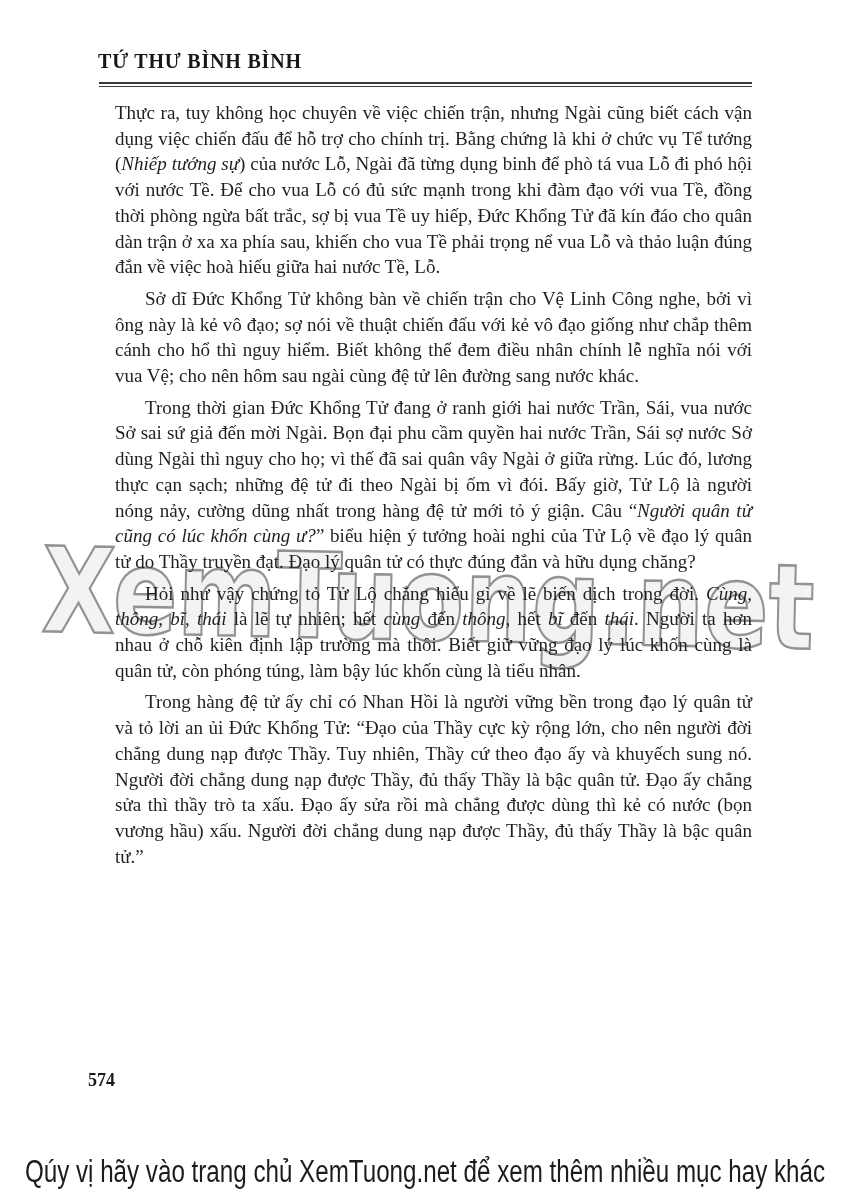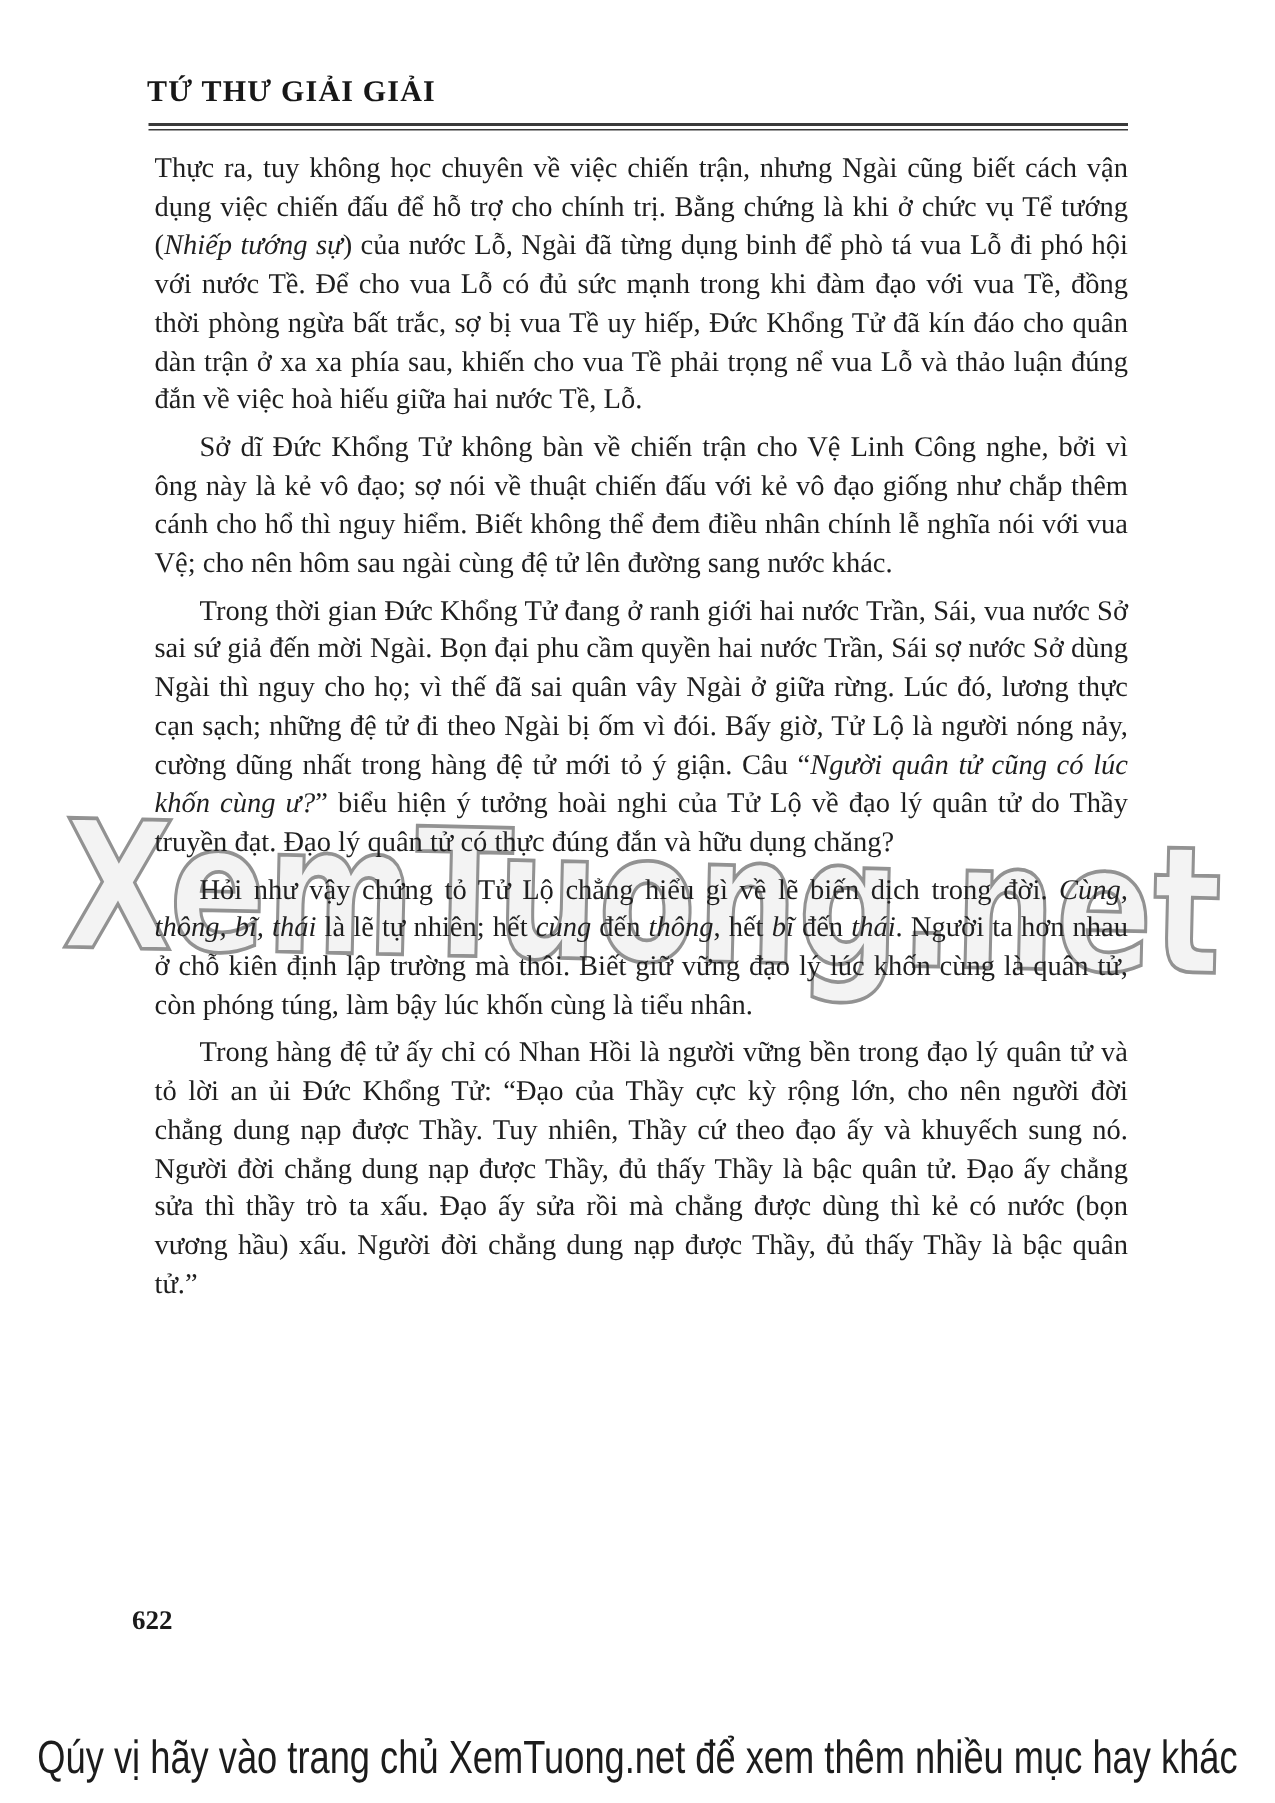--- a/index.html
+++ b/index.html
@@ -39,21 +39,21 @@
   .body-text {
     position: absolute;
     left: 99px;
     top: 100px;
     width: 653px;
     font-size: 19px;
     line-height: 25.7px;
     text-align: justify;
     z-index: 2;
   }
-  .body-text p { margin: 0 0 6px 4px; }
+  .body-text p { margin: 0 0 6px 16px; }
   .body-text p.indent { text-indent: 30px; }
   
   .watermark {
     position: absolute;
     left: 36px;
     top: 538px;
     width: 790px;
     height: 140px;
     transform: rotate(1.3deg);
     z-index: 1;
@@ -90,33 +90,33 @@
     font-size: 31px;
     color: #1c1c1c;
     z-index: 2;
   }
 </style>
 </head>
 <body>
 
 <div class="page">
 
-  <h1 class="header-title">TỨ THƯ GIẢI GIẢI</h1>
+  <h1 class="header-title">TỨ THƯ BÌNH BÌNH</h1>
 
   <div class="header-rule"></div>
 
   <svg class="watermark" viewBox="0 0 790 140" width="790" height="140">
     <text x="6" y="102" textLength="772" lengthAdjust="spacingAndGlyphs">XemTuong.net</text>
   </svg>
 
   <main class="body-text">
       <p><span>Thực ra, tuy không học chuyên về việc chiến trận, nhưng Ngài cũng biết cách vận dụng việc chiến đấu để hỗ trợ cho chính trị. Bằng chứng là khi ở chức vụ Tể tướng (</span><i>Nhiếp tướng sự</i><span>) của nước Lỗ, Ngài đã từng dụng binh để phò tá vua Lỗ đi phó hội với nước Tề. Để cho vua Lỗ có đủ sức mạnh trong khi đàm đạo với vua Tề, đồng thời phòng ngừa bất trắc, sợ bị vua Tề uy hiếp, Đức Khổng Tử đã kín đáo cho quân dàn trận ở xa xa phía sau, khiến cho vua Tề phải trọng nể vua Lỗ và thảo luận đúng đắn về việc hoà hiếu giữa hai nước Tề, Lỗ.</span></p>
       <p class="indent"><span>Sở dĩ Đức Khổng Tử không bàn về chiến trận cho Vệ Linh Công nghe, bởi vì ông này là kẻ vô đạo; sợ nói về thuật chiến đấu với kẻ vô đạo giống như chắp thêm cánh cho hổ thì nguy hiểm. Biết không thể đem điều nhân chính lễ nghĩa nói với vua Vệ; cho nên hôm sau ngài cùng đệ tử lên đường sang nước khác.</span></p>
       <p class="indent"><span>Trong thời gian Đức Khổng Tử đang ở ranh giới hai nước Trần, Sái, vua nước Sở sai sứ giả đến mời Ngài. Bọn đại phu cầm quyền hai nước Trần, Sái sợ nước Sở dùng Ngài thì nguy cho họ; vì thế đã sai quân vây Ngài ở giữa rừng. Lúc đó, lương thực cạn sạch; những đệ tử đi theo Ngài bị ốm vì đói. Bấy giờ, Tử Lộ là người nóng nảy, cường dũng nhất trong hàng đệ tử mới tỏ ý giận. Câu “</span><i>Người quân tử cũng có lúc khốn cùng ư?</i><span>” biểu hiện ý tưởng hoài nghi của Tử Lộ về đạo lý quân tử do Thầy truyền đạt. Đạo lý quân tử có thực đúng đắn và hữu dụng chăng?</span></p>
       <p class="indent"><span>Hỏi như vậy chứng tỏ Tử Lộ chẳng hiểu gì về lẽ biến dịch trong đời. </span><i>Cùng, thông, bĩ, thái</i><span> là lẽ tự nhiên; hết </span><i>cùng</i><span> đến </span><i>thông</i><span>, hết </span><i>bĩ</i><span> đến </span><i>thái</i><span>. Người ta hơn nhau ở chỗ kiên định lập trường mà thôi. Biết giữ vững đạo lý lúc khốn cùng là quân tử, còn phóng túng, làm bậy lúc khốn cùng là tiểu nhân.</span></p>
       <p class="indent"><span>Trong hàng đệ tử ấy chỉ có Nhan Hồi là người vững bền trong đạo lý quân tử và tỏ lời an ủi Đức Khổng Tử: “Đạo của Thầy cực kỳ rộng lớn, cho nên người đời chẳng dung nạp được Thầy. Tuy nhiên, Thầy cứ theo đạo ấy và khuyếch sung nó. Người đời chẳng dung nạp được Thầy, đủ thấy Thầy là bậc quân tử. Đạo ấy chẳng sửa thì thầy trò ta xấu. Đạo ấy sửa rồi mà chẳng được dùng thì kẻ có nước (bọn vương hầu) xấu. Người đời chẳng dung nạp được Thầy, đủ thấy Thầy là bậc quân tử.”</span></p>
     </main>
 
-  <div class="page-number">622</div>
+  <div class="page-number">574</div>
 
   <div class="footer-note">Qúy vị hãy vào trang chủ XemTuong.net để xem thêm nhiều mục hay khác</div>
 
 </div>
 
 </body></html>

